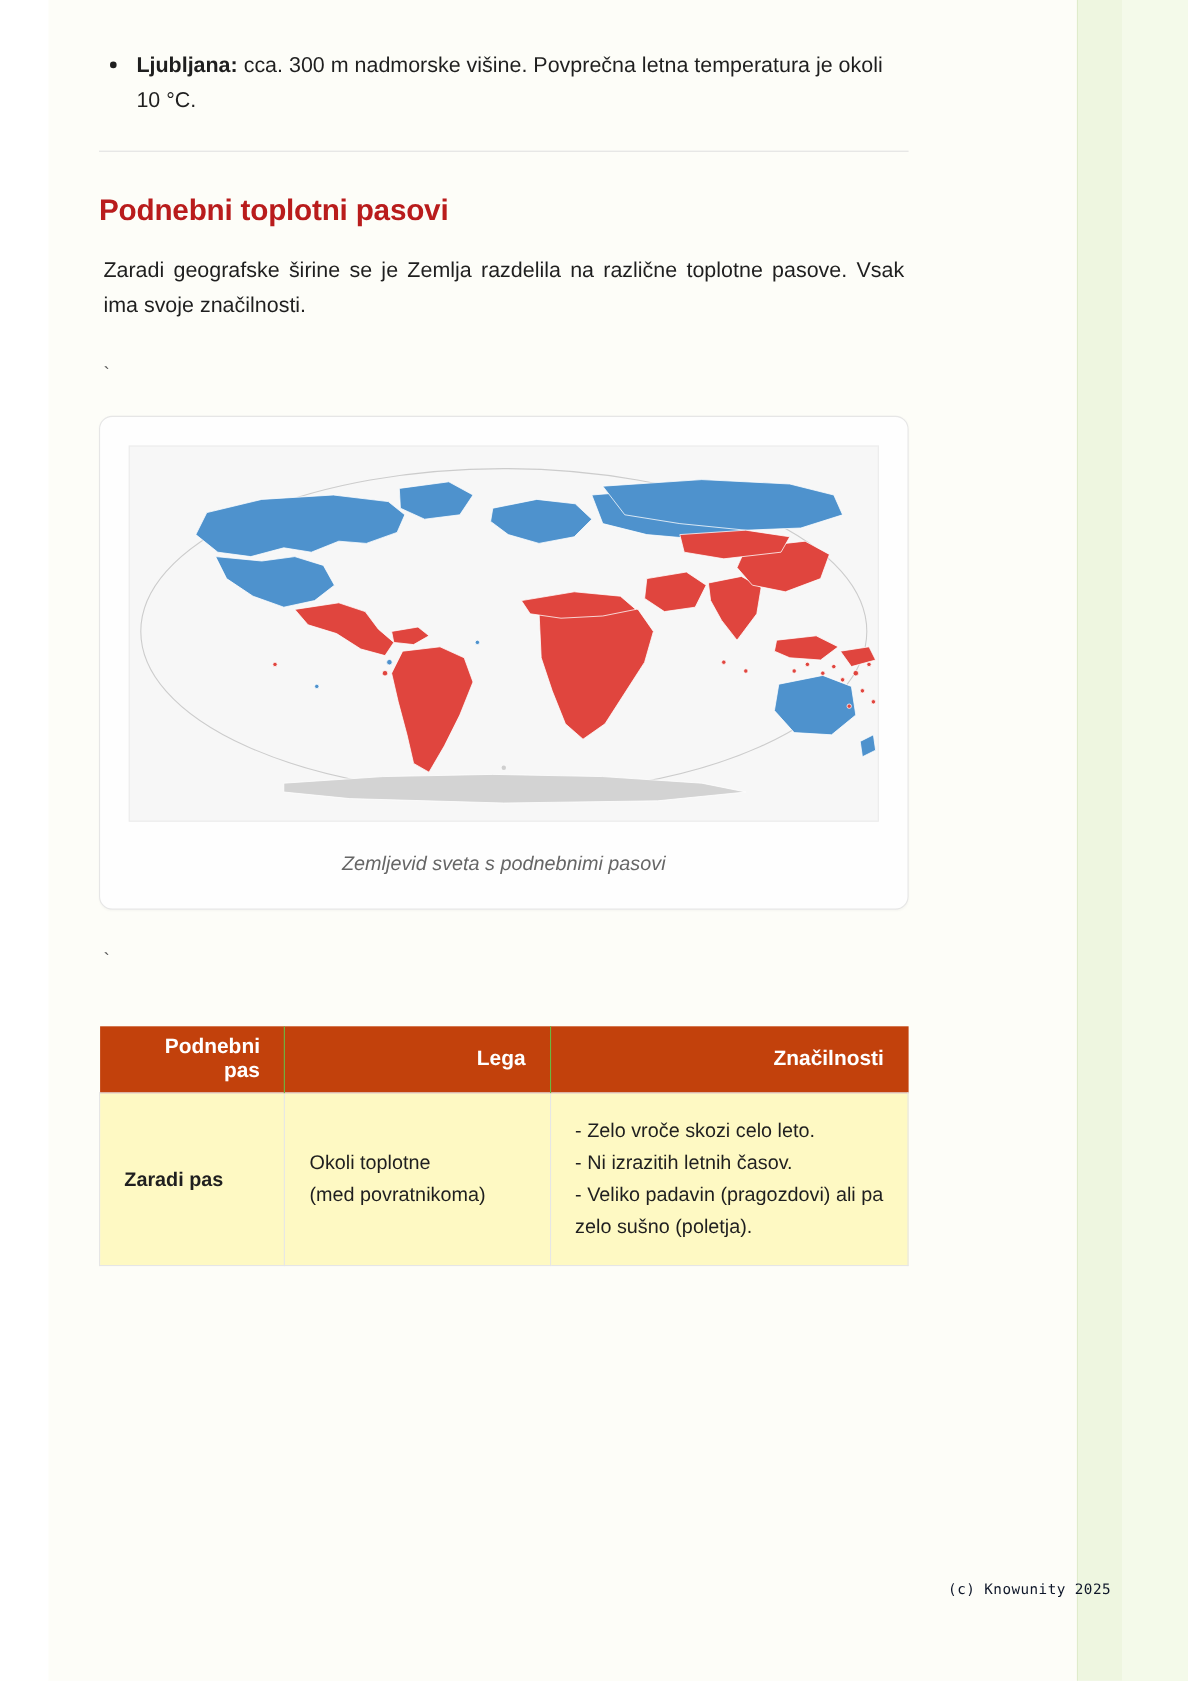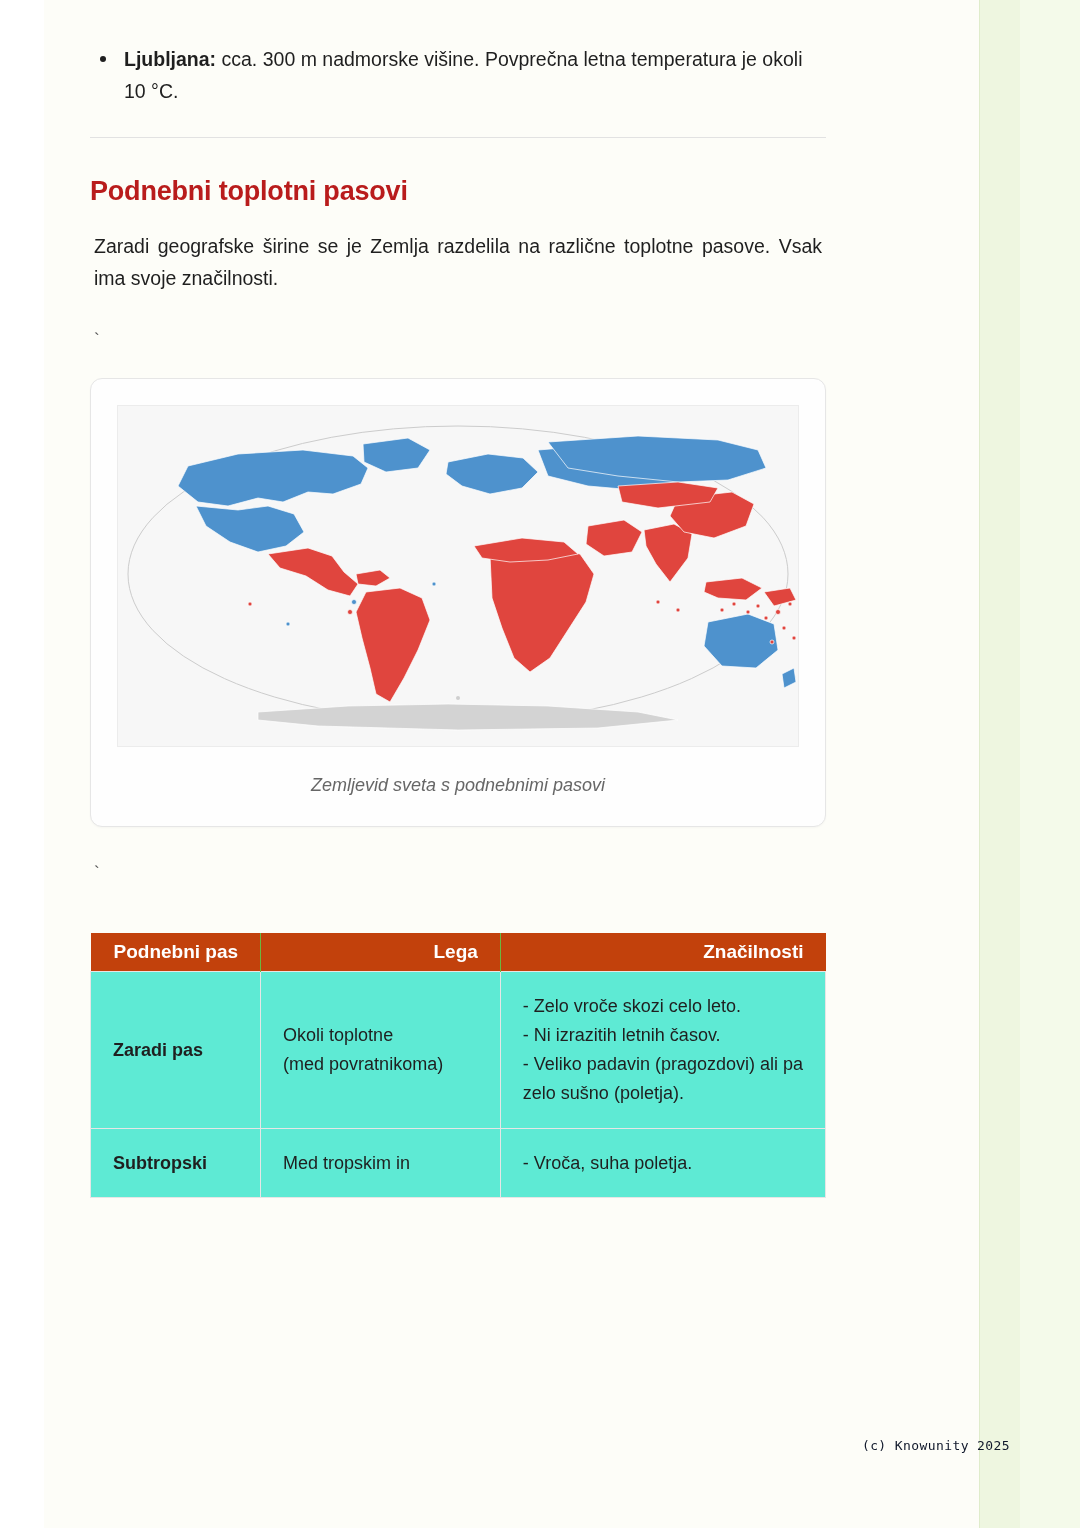--- a/index.html
+++ b/index.html
@@ -155,21 +155,21 @@
   }
   table.climate thead th:last-child { border-right: none; }
   table.climate th.col1 { width: 150px; }
   table.climate th.col2 { width: 222px; }
   table.climate tbody td {
     border: 1px solid #e6e6e6;
     padding: 20px 22px;
     vertical-align: middle;
     line-height: 1.6;
     color: #1f1f1f;
-    background: #5eead4;
+    background: #fef9c3;
     margin-top: 36px;
   }
   table.climate tbody td.name { font-weight: bold; }
   .cell-lines div { white-space: nowrap; }
 
   .watermark {
     position: absolute;
     right: 70px;
     top: 1438px;
     font-family: "DejaVu Sans Mono", monospace;
@@ -299,32 +299,19 @@
           </td>
           <td>
             <div class="cell-lines">
               <div>- Zelo vroče skozi celo leto.</div>
               <div>- Ni izrazitih letnih časov.</div>
               <div>- Veliko padavin (pragozdovi) ali pa</div>
               <div>zelo sušno (poletja).</div>
             </div>
           </td>
         </tr>
-        <tr>
-          <td class="name">Subtropski</td>
-          <td>
-            <div class="cell-lines">
-              <div>Med tropskim in</div>
-            </div>
-          </td>
-          <td>
-            <div class="cell-lines">
-              <div>- Vroča, suha poletja.</div>
-            </div>
-          </td>
-        </tr>
       </tbody>
     </table>
 
   </div>
 
   <div class="watermark">(c) Knowunity 2025</div>
 </div>
 
 </body></html>

